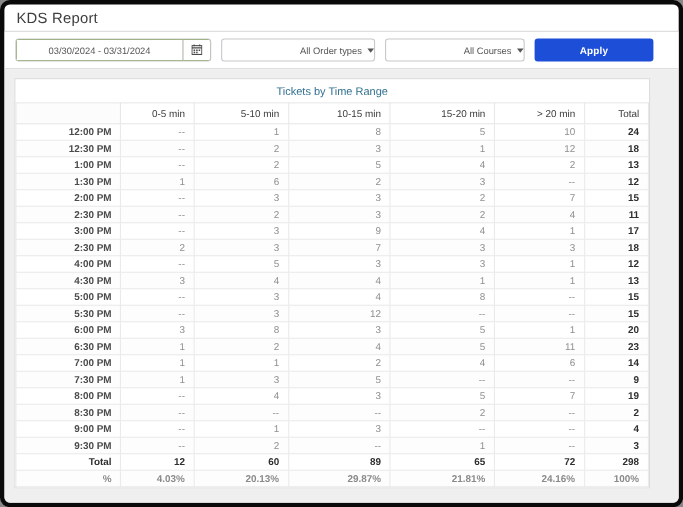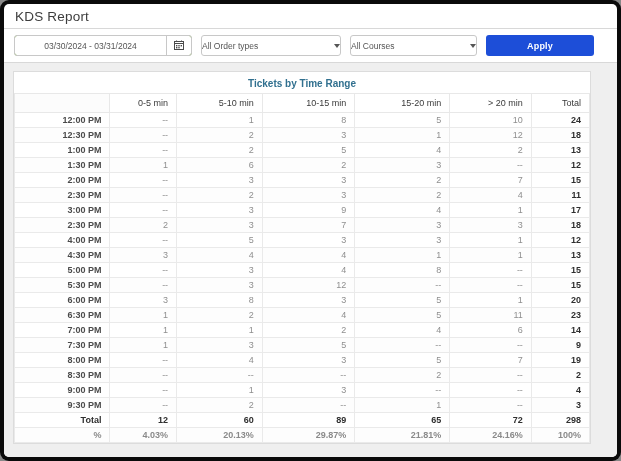--- a/index.html
+++ b/index.html
@@ -20,36 +20,36 @@
     border-bottom:1px solid #d8d8d8;background:#fff;flex:0 0 auto;
   }
   .date-group{display:flex;width:178px;height:21px;border:1px solid #c8c8c8;border-radius:3px;overflow:hidden;background:#4d7c0f;}
   .date-group input{
     flex:1;border:none;outline:none;font-family:"Liberation Sans",sans-serif;
     font-size:8.5px;color:#555;text-align:center;padding:0;background:#fff;min-width:0;
   }
   .cal-btn{width:25px;border:none;border-left:1px solid #c8c8c8;background:#fff;display:flex;align-items:center;justify-content:center;cursor:pointer;padding:0;}
   .dropdown{
     height:21px;border:1px solid #c8c8c8;border-radius:3px;background:#fff;
-    display:flex;align-items:center;justify-content:space-between;gap:5px;
+    display:flex;align-items:center;justify-content:flex-end;gap:5px;
     font-family:"Liberation Sans",sans-serif;font-size:8.5px;color:#555;cursor:pointer;padding:0;
   }
   .dd-order{width:140px;}
   .dd-courses{width:127px;}
   .caret{width:0;height:0;border-left:3px solid transparent;border-right:3px solid transparent;border-top:4px solid #555;display:inline-block;}
   .apply-btn{
     width:108px;height:21px;border:none;border-radius:3px;background:#3a516b;
     color:#fff;font-family:"Liberation Sans",sans-serif;font-size:9px;font-weight:bold;
     letter-spacing:.2px;cursor:pointer;
   }
   
   .content{flex:1;background:#efefef;padding:8px 0 0 9px;overflow:hidden;}
   .card{width:578px;background:#fff;border:1px solid #dcdcdc;}
   .card-title{
-    text-align:center;font-size:10px;font-weight:bold;color:#31708f;
+    text-align:center;font-size:10px;font-weight:normal;color:#31708f;
     padding:6px 0 4px 0;
   }
   table{width:100%;border-collapse:collapse;font-size:9px;table-layout:fixed;}
   col.c-time{width:16.6%;} col.c1{width:11.6%;} col.c2{width:14.9%;}
   col.c3{width:16.1%;} col.c4{width:16.5%;} col.c5{width:14.2%;} col.c6{width:10.1%;}
   th{
     font-weight:normal;color:#3a3a3a;text-align:right;line-height:10px;
     padding:4px 8px 4px 2px;border:1px solid #e8e8e8;background:#fff;
   }
   th.blank{background:#fcfcfc;}

